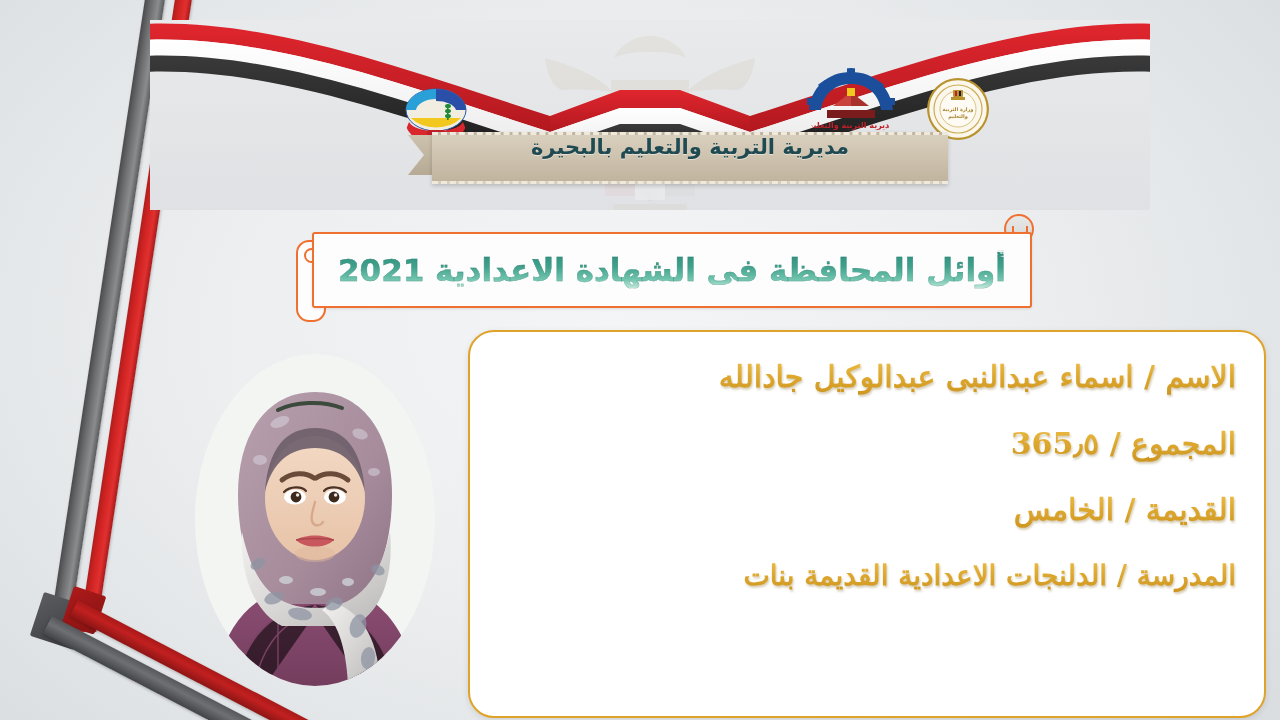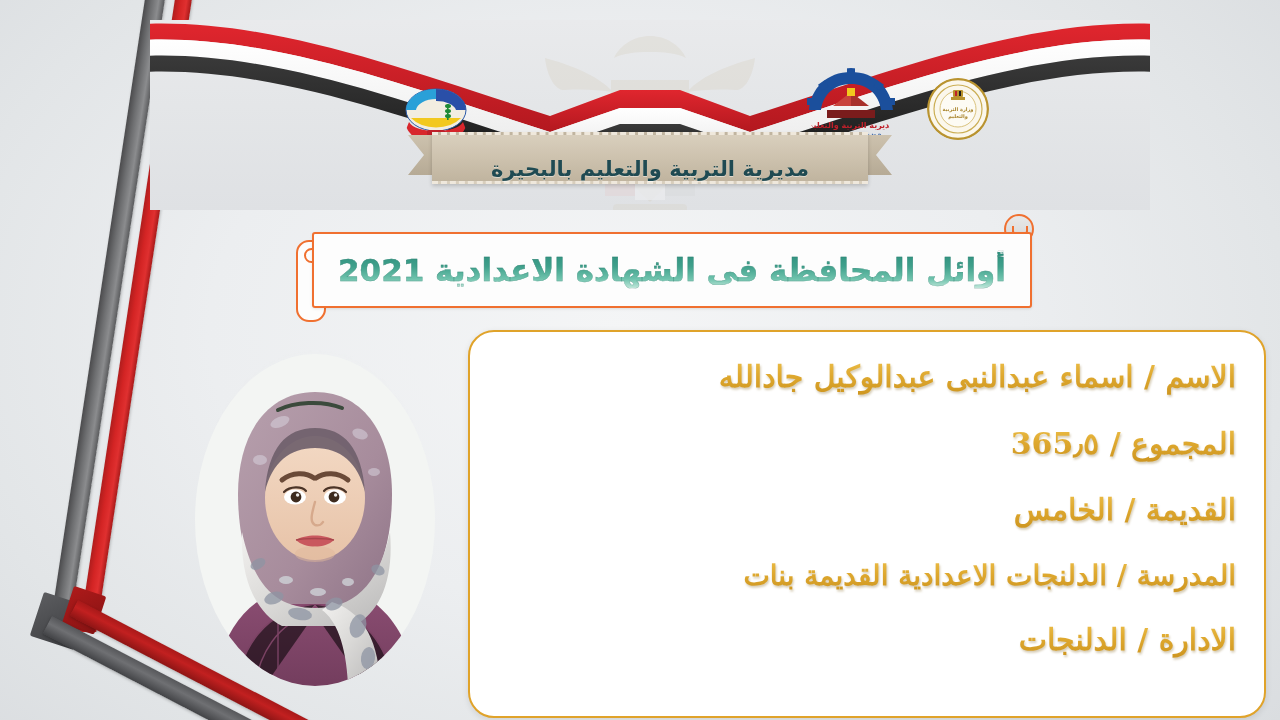--- a/index.html
+++ b/index.html
@@ -70,24 +70,24 @@
   #logo-left{left:253px;top:60px;width:66px;height:66px;}
   #logo-center{left:655px;top:48px;width:92px;height:76px;}
   #logo-right{left:777px;top:58px;width:62px;height:62px;}
 
   
   #dir-banner{
     position:absolute;left:50%;top:112px;transform:translateX(-50%);
     width:484px;height:46px;
   }
   #dir-banner .strip{
-    position:absolute;left:24px;top:0;width:436px;height:46px;
+    position:absolute;left:24px;top:0;width:516px;height:46px;
     background:linear-gradient(180deg,#d9cfbd 0%,#cdc2ae 50%,#c0b49f 100%);
     border-top:3px dashed #efe8dc;border-bottom:3px dashed #efe8dc;
-    display:flex;align-items:flex-end;justify-content:center;
+    display:flex;align-items:flex-start;justify-content:center;
     box-shadow:0 2px 4px rgba(0,0,0,.18);
   }
   #dir-banner .tail-l,#dir-banner .tail-r{
     position:absolute;top:3px;width:30px;height:40px;
     background:linear-gradient(180deg,#cdc2ae,#b6aa95);
   }
   #dir-banner .tail-l{left:0;clip-path:polygon(0 0,100% 0,100% 100%,0 100%,16px 50%);}
   #dir-banner .tail-r{right:0;clip-path:polygon(0 0,100% 0,calc(100% - 16px) 50%,100% 100%,0 100%);}
   #dir-banner .label{
     font-family:"DejaVu Sans","Liberation Sans",sans-serif;
@@ -388,16 +388,15 @@
         <path d="M96 58 C112 50 140 48 160 56" stroke="#3b4a3c" stroke-width="4" fill="none" stroke-linecap="round"></path>
       </g>
     </svg>
   </div>
 
   <div id="info-card">
     <div class="info-line">الاسم / اسماء عبدالنبى عبدالوكيل جادالله</div>
     <div class="info-line">المجموع / 365٫٥</div>
     <div class="info-line">القديمة / الخامس</div>
     <div class="info-line tight">المدرسة / الدلنجات الاعدادية القديمة بنات</div>
-    <div class="info-line">الادارة / الدلنجات</div>
   </div>
 
 </div>
 
 </body></html>

